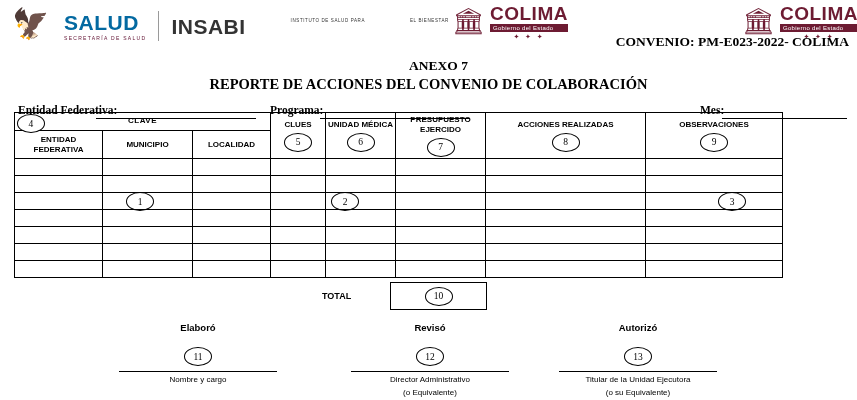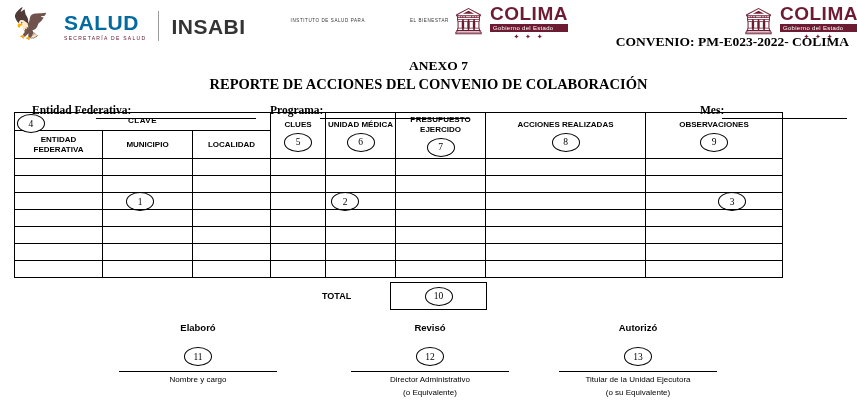--- a/index.html
+++ b/index.html
@@ -175,21 +175,21 @@
   }
 
   
   .fieldrow {
     position: relative;
     height: 22px;
     margin-top: 8px;
     font-size: 11.5px;
     font-weight: bold;
   }
-  .fieldrow .lbl-ef { position: absolute; left: 32px; top: 3px; }
+  .fieldrow .lbl-ef { position: absolute; left: 18px; top: 3px; }
   .fieldrow .lbl-prog { position: absolute; left: 270px; top: 3px; }
   .fieldrow .lbl-mes { position: absolute; left: 700px; top: 3px; }
 
   .line {
     position: absolute;
     border-bottom: 1px solid #000;
     height: 0;
   }
   .line-ef { left: 96px; top: 17px; width: 160px; }
   .line-prog { left: 320px; top: 17px; width: 150px; }

